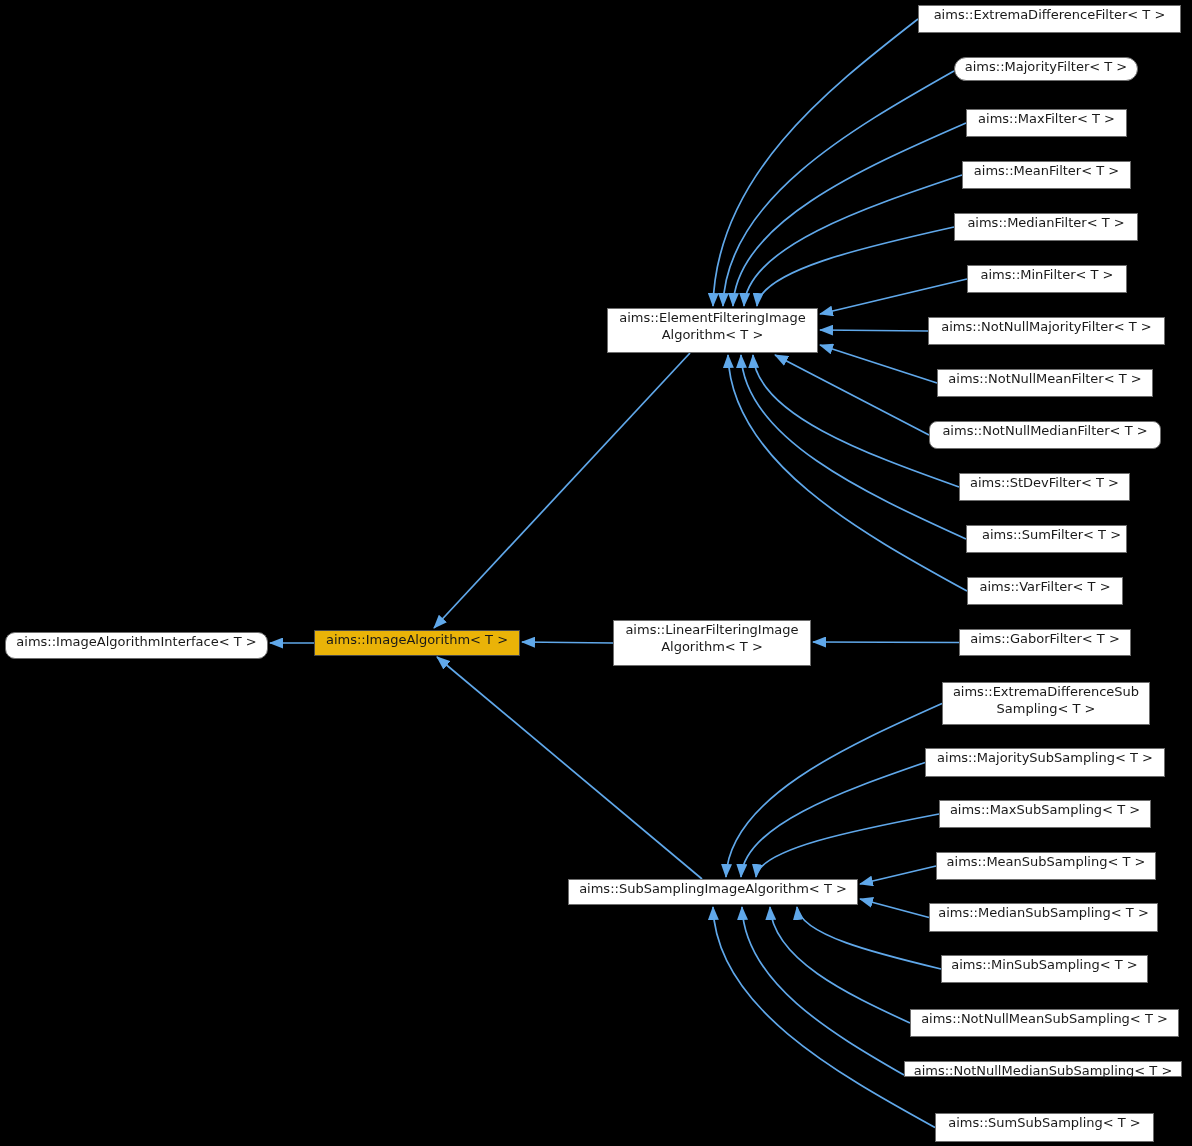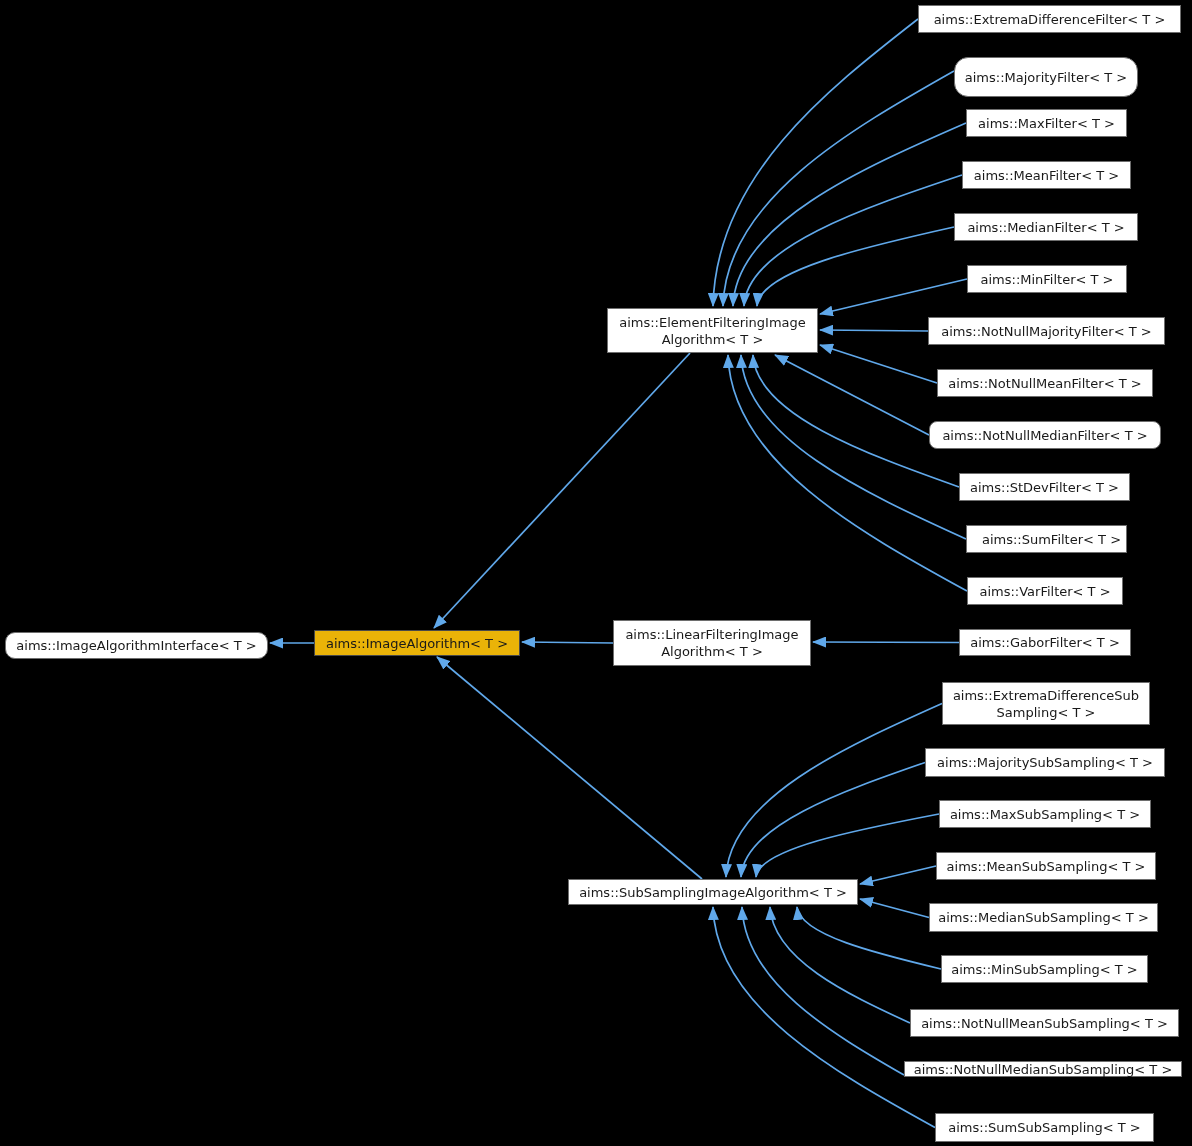--- a/index.html
+++ b/index.html
@@ -23,21 +23,20 @@
   }
   .node {
     position: absolute;
     box-sizing: border-box;
     background: #ffffff;
     border: 1.5px solid #6e6e6e;
     color: #191919;
     font-size: 13px;
     line-height: 17px;
     display: flex;
-    align-items: center;
     justify-content: center;
     text-align: center;
     white-space: pre-line;
     cursor: pointer;
   }
   .node.highlight {
     background: #eab308;
     border-color: #484848;
     cursor: default;
   }
@@ -81,21 +80,21 @@
     </svg>
   <div id="nodes">
       <div class="node" style="left: 5px; top: 632px; width: 263px; height: 27px; border-radius: 10px;"><span>aims::ImageAlgorithmInterface&lt; T &gt;</span></div>
       <div class="node highlight" style="left: 314px; top: 630px; width: 206px; height: 26px;"><span>aims::ImageAlgorithm&lt; T &gt;</span></div>
       <div class="node" style="left: 607px; top: 308px; width: 211px; height: 45px;"><span>aims::ElementFilteringImage
 Algorithm&lt; T &gt;</span></div>
       <div class="node" style="left: 613px; top: 620px; width: 198px; height: 46px;"><span>aims::LinearFilteringImage
 Algorithm&lt; T &gt;</span></div>
       <div class="node" style="left: 568px; top: 879px; width: 290px; height: 26px;"><span>aims::SubSamplingImageAlgorithm&lt; T &gt;</span></div>
       <div class="node" style="left: 918px; top: 5px; width: 263px; height: 28px;"><span>aims::ExtremaDifferenceFilter&lt; T &gt;</span></div>
-      <div class="node" style="left: 954px; top: 57px; width: 184px; height: 40px; border-radius: 14px;"><span>aims::MajorityFilter&lt; T &gt;</span></div>
+      <div class="node" style="left: 954px; top: 57px; width: 184px; height: 24px; border-radius: 14px;"><span>aims::MajorityFilter&lt; T &gt;</span></div>
       <div class="node" style="left: 966px; top: 109px; width: 161px; height: 28px;"><span>aims::MaxFilter&lt; T &gt;</span></div>
       <div class="node" style="left: 962px; top: 161px; width: 169px; height: 28px;"><span>aims::MeanFilter&lt; T &gt;</span></div>
       <div class="node" style="left: 954px; top: 213px; width: 184px; height: 28px;"><span>aims::MedianFilter&lt; T &gt;</span></div>
       <div class="node" style="left: 967px; top: 265px; width: 160px; height: 28px;"><span>aims::MinFilter&lt; T &gt;</span></div>
       <div class="node" style="left: 928px; top: 317px; width: 237px; height: 28px;"><span>aims::NotNullMajorityFilter&lt; T &gt;</span></div>
       <div class="node" style="left: 937px; top: 369px; width: 216px; height: 28px;"><span>aims::NotNullMeanFilter&lt; T &gt;</span></div>
       <div class="node" style="left: 929px; top: 421px; width: 232px; height: 28px; border-radius: 8px;"><span>aims::NotNullMedianFilter&lt; T &gt;</span></div>
       <div class="node" style="left: 959px; top: 473px; width: 171px; height: 28px;"><span>aims::StDevFilter&lt; T &gt;</span></div>
       <div class="node" style="left: 966px; top: 525px; width: 161px; height: 28px; padding-left: 10px;"><span>aims::SumFilter&lt; T &gt;</span></div>
       <div class="node" style="left: 967px; top: 577px; width: 156px; height: 28px;"><span>aims::VarFilter&lt; T &gt;</span></div>

